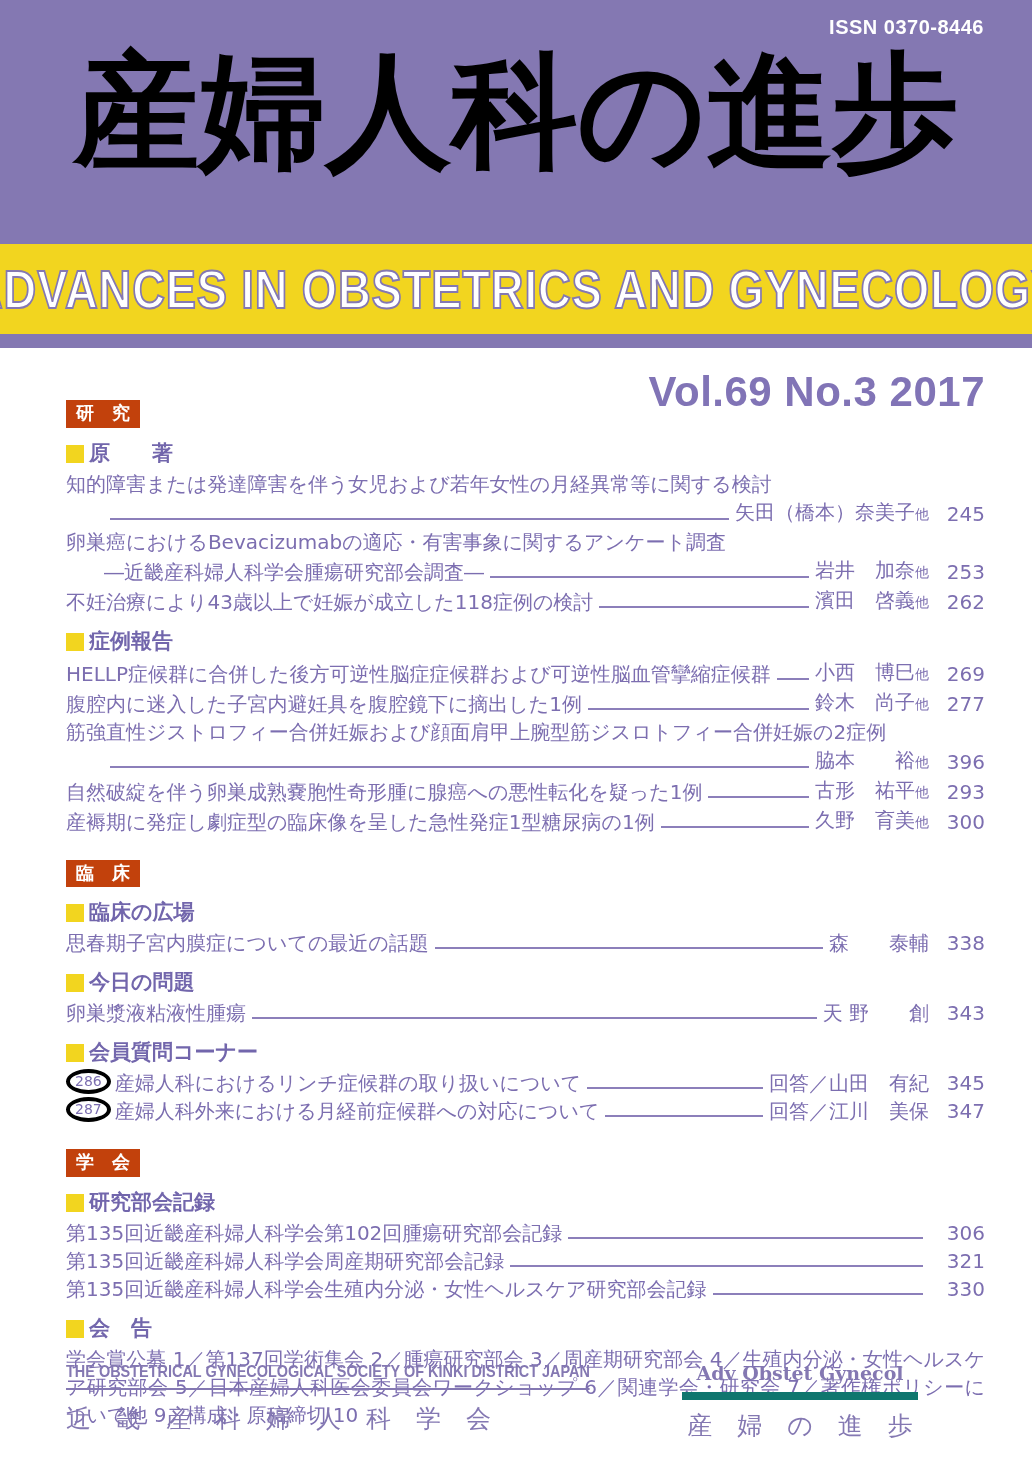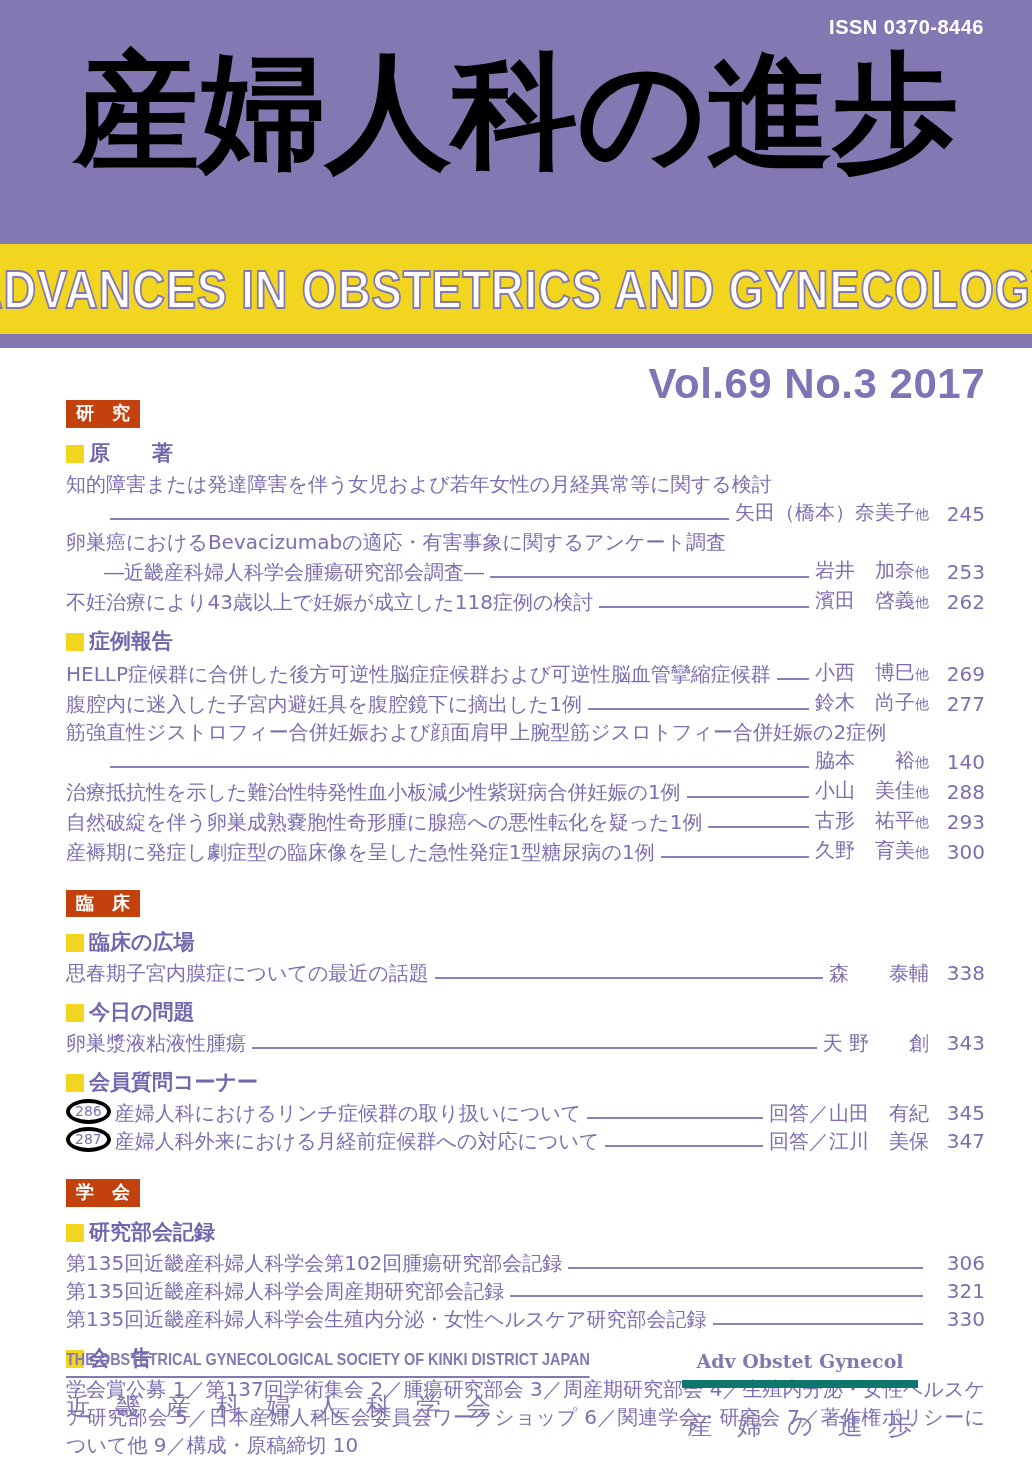--- a/index.html
+++ b/index.html
@@ -26,21 +26,21 @@
   .banner { height:90px; background:#F2D51F; display:flex; align-items:center; justify-content:center; overflow:hidden; }
   .banner-text {
     font-family:"Liberation Sans", sans-serif; font-weight:800;
     font-size:54px; color:#ffffff; -webkit-text-stroke:2px #8478B2;
     letter-spacing:1px; white-space:nowrap; transform:scaleX(0.84);
   }
   .strip { height:14px; background:#8478B2; }
 
   
   .vol {
-    position:absolute; top:360px; right:47px;
+    position:absolute; top:368px; right:47px;
     font-family:"Liberation Sans", sans-serif; font-weight:bold;
     font-size:42px; color:#8174B6; letter-spacing:0.5px;
   }
 
   
   .toc { padding:52px 47px 0 66px; color:#7C6EB0; font-size:20px; }
   .sec { margin-top:24px; }
   .sec:first-child { margin-top:0; }
   .badge-row { margin-bottom:4px; }
   .badge {
@@ -78,21 +78,21 @@
   }
   .f-left .jp {
     font-family:"DejaVu Serif", serif; font-size:25px; margin-top:12px; white-space:pre;
   }
   .f-right { text-align:center; }
   .f-right .en {
     display:inline-block; font-family:"DejaVu Serif", serif; font-weight:bold;
     font-size:19px; padding:0 14px 8px; border-bottom:8px solid #0f766e; white-space:nowrap;
   }
   .f-right .jp {
-    font-family:"DejaVu Serif", serif; font-size:25px; margin-top:21px; white-space:pre;
+    font-family:"DejaVu Serif", serif; font-size:25px; margin-top:9px; white-space:pre;
   }
 </style>
 </head>
 <body>
 
 <div class="page">
 
   <header class="header">
     <div class="issn">ISSN 0370-8446</div>
     <div class="jtitle">産婦人科の進歩</div>
@@ -150,27 +150,21 @@
           <span class="lead"></span>
           <span class="auth">鈴木　尚子<span class="etc">他</span></span>
           <span class="pg">277</span>
         </div>
         <div class="row">
           <span class="t">筋強直性ジストロフィー合併妊娠および顔面肩甲上腕型筋ジスロトフィー合併妊娠の2症例</span>
         </div>
         <div class="row cont">
           <span class="lead"></span>
           <span class="auth">脇本　　裕<span class="etc">他</span></span>
-          <span class="pg">140</span>
-        </div>
-        <div class="row">
-          <span class="t">治療抵抗性を示した難治性特発性血小板減少性紫斑病合併妊娠の1例</span>
-          <span class="lead"></span>
-          <span class="auth">小山　美佳<span class="etc">他</span></span>
-          <span class="pg">288</span>
+          <span class="pg">396</span>
         </div>
         <div class="row">
           <span class="t">自然破綻を伴う卵巣成熟嚢胞性奇形腫に腺癌への悪性転化を疑った1例</span>
           <span class="lead"></span>
           <span class="auth">古形　祐平<span class="etc">他</span></span>
           <span class="pg">293</span>
         </div>
         <div class="row">
           <span class="t">産褥期に発症し劇症型の臨床像を呈した急性発症1型糖尿病の1例</span>
           <span class="lead"></span>

